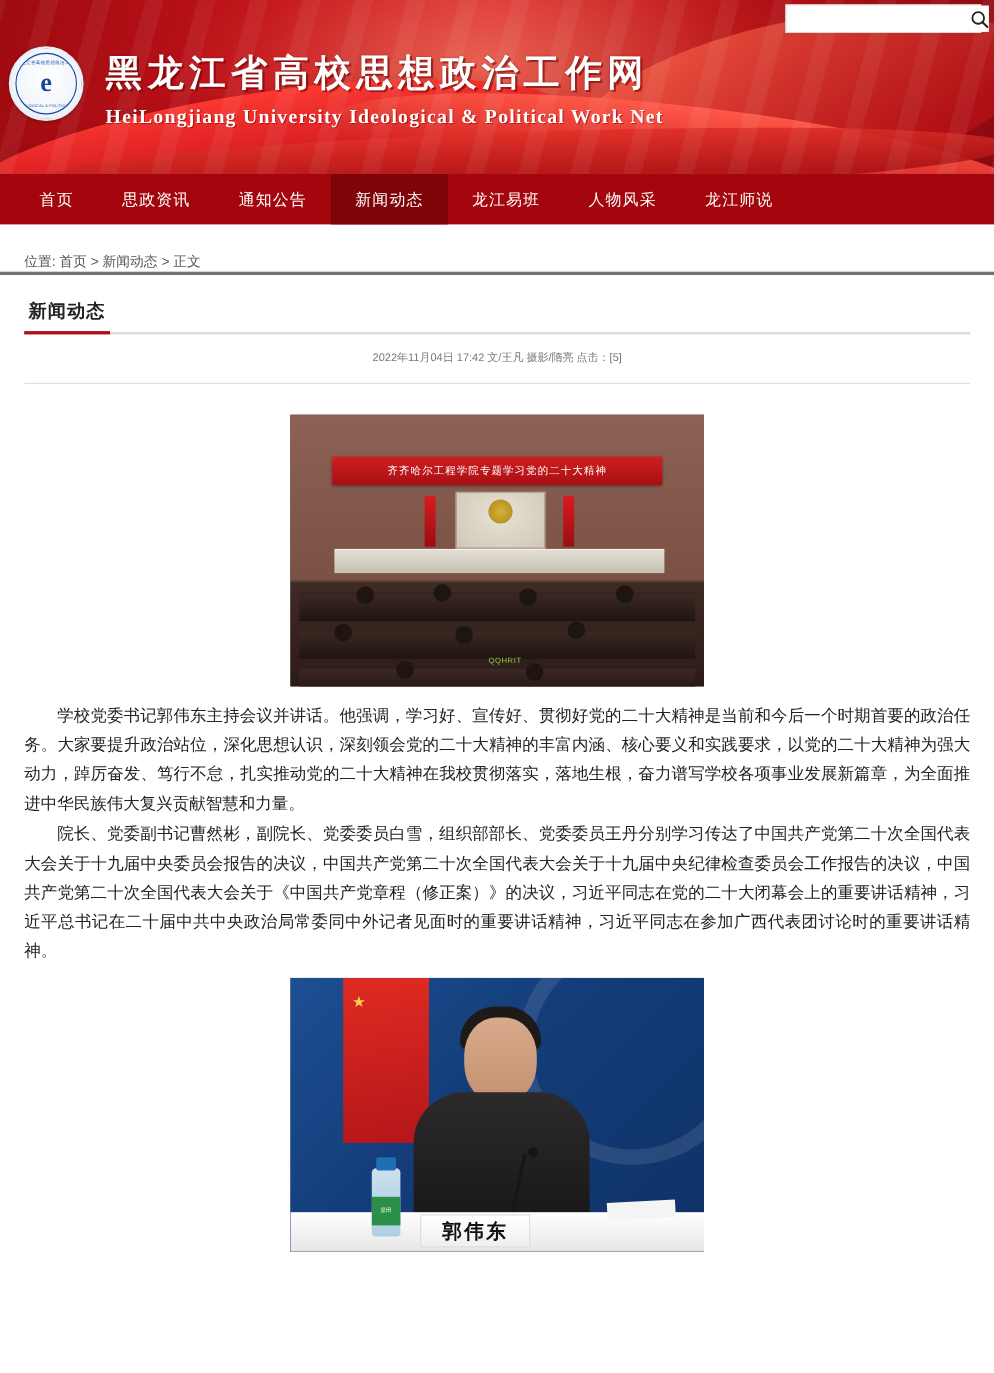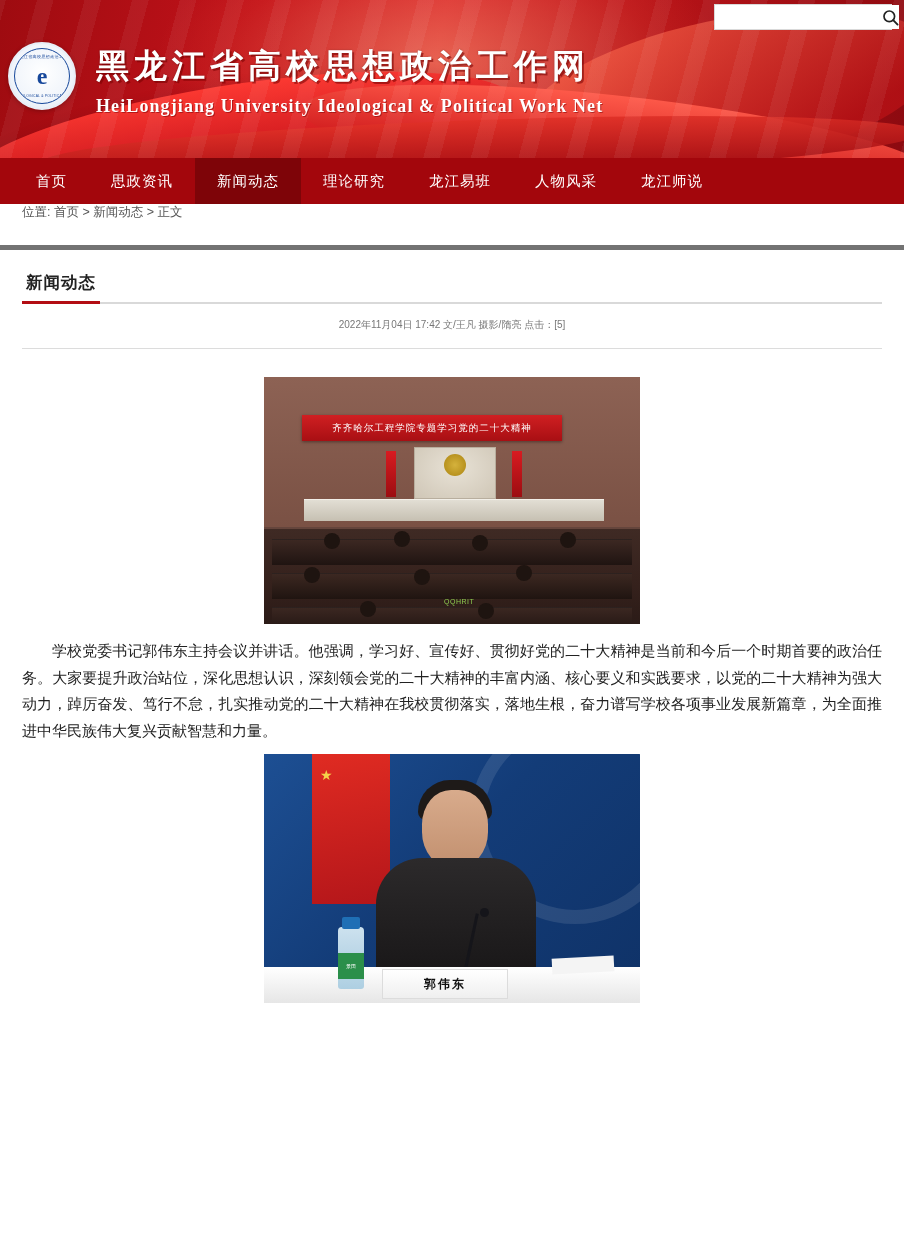--- a/index.html
+++ b/index.html
@@ -166,23 +166,23 @@
     letter-spacing: 1px;
     cursor: pointer;
     white-space: nowrap;
   }
   .nav .item.active {
     background: #7e0408;
   }
 
   
   .crumb-wrap {
-    border-bottom: 5px solid #737373;
+    border-bottom: 3px solid #737373;
     height: 46px;
-    display: flex; align-items: flex-start;
+    display: flex; align-items: flex-end;
   }
   .crumb {
     padding-left: 22px;
     font-size: 12.5px;
     color: #555;
   }
 
   
   .section-head {
     margin: 22px 22px 0 22px;
@@ -247,21 +247,21 @@
   }
   .p1-wall {
     position: absolute; inset: 0;
     background: linear-gradient(180deg, #7d5a4e 0%, #6b4a40 40%, #5a3c34 100%);
   }
   .p1-stage {
     position: absolute; left: 0; right: 0; top: 0; height: 150px;
     background: linear-gradient(180deg, #8d6254 0%, #7a5144 100%);
   }
   .p1-banner {
-    position: absolute; left: 38px; top: 38px; width: 260px; height: 26px;
+    position: absolute; left: 38px; top: 38px; width: 300px; height: 26px;
     background: linear-gradient(180deg,#d01f22,#a80f13);
     display: flex; align-items: center; justify-content: center;
     color: #fff; font-size: 9.5px; letter-spacing: 1px;
     box-shadow: 0 1px 3px rgba(0,0,0,.4);
   }
   .p1-screen {
     position: absolute; left: 150px; top: 70px; width: 82px; height: 52px;
     background: radial-gradient(ellipse at 50% 40%, #e8e2d6 0%, #cfc6b6 100%);
     border: 1px solid #b8ae9e;
   }
@@ -336,25 +336,25 @@
     width: 160px; height: 110px;
     background: linear-gradient(180deg,#2c2a2b 0%, #1a1819 100%);
     border-radius: 46px 46px 0 0;
   }
   .p2-table {
     position: absolute; left: 0; right: 0; bottom: 0; height: 36px;
     background: linear-gradient(180deg,#ffffff 0%, #e6e6e6 100%);
   }
   .p2-nameplate {
     position: absolute; left: 118px; bottom: 4px;
-    width: 126px; height: 30px;
+    width: 100px; height: 30px;
     background: linear-gradient(180deg,#ffffff,#efefef);
     border: 1px solid #dcdcdc;
     display: flex; align-items: center; justify-content: center;
-    font-size: 12px; font-weight: bold; color: #111;
+    font-size: 18px; font-weight: bold; color: #111;
     letter-spacing: 2px;
   }
   .p2-bottle {
     position: absolute; left: 74px; bottom: 14px;
     width: 26px; height: 62px;
     background: linear-gradient(180deg, rgba(215,235,245,.95), rgba(170,205,225,.95));
     border-radius: 4px 4px 3px 3px;
   }
   .p2-bottle-cap {
     position: absolute; left: 78px; bottom: 74px;
@@ -415,22 +415,22 @@
           <circle cx="7.3" cy="7.3" r="5.3" fill="none" stroke="#222" stroke-width="1.7"></circle>
           <line x1="11.2" y1="11.2" x2="15.6" y2="15.6" stroke="#222" stroke-width="1.9" stroke-linecap="round"></line>
         </svg>
       </div>
     </div>
   </div>
 
   <div class="nav">
     <div class="item">首页</div>
     <div class="item">思政资讯</div>
+    <div class="item">通知公告</div>
     <div class="item active">新闻动态</div>
-    <div class="item">理论研究</div>
     <div class="item">龙江易班</div>
     <div class="item">人物风采</div>
     <div class="item">龙江师说</div>
   </div>
 
   <div class="crumb-wrap">
     <div class="crumb">
       <span>位置:</span>
       <span>首页</span>
       <span>&gt;</span>
@@ -474,20 +474,21 @@
             <div class="p1-head" style="left:150px; top:40px"></div>
             <div class="p1-head" style="left:252px; top:36px"></div>
             <div class="p1-head" style="left:96px; top:72px"></div>
             <div class="p1-head" style="left:214px; top:74px"></div>
           </div>
           <div class="p1-green">QQHRIT</div>
         </div>
       </div>
 
       <p>学校党委书记郭伟东主持会议并讲话。他强调，学习好、宣传好、贯彻好党的二十大精神是当前和今后一个时期首要的政治任务。大家要提升政治站位，深化思想认识，深刻领会党的二十大精神的丰富内涵、核心要义和实践要求，以党的二十大精神为强大动力，踔厉奋发、笃行不怠，扎实推动党的二十大精神在我校贯彻落实，落地生根，奋力谱写学校各项事业发展新篇章，为全面推进中华民族伟大复兴贡献智慧和力量。</p>
+      <p>院长、党委副书记曹然彬，副院长、党委委员白雪，组织部部长、党委委员王丹分别学习传达了中国共产党第二十次全国代表大会关于十九届中央委员会报告的决议，中国共产党第二十次全国代表大会关于十九届中央纪律检查委员会工作报告的决议，中国共产党第二十次全国代表大会关于《中国共产党章程（修正案）》的决议，习近平同志在党的二十大闭幕会上的重要讲话精神，习近平总书记在二十届中共中央政治局常委同中外记者见面时的重要讲话精神，习近平同志在参加广西代表团讨论时的重要讲话精神。</p>
 
       <div class="figure">
         <div class="photo2">
           <div class="p2-bg"></div>
           <div class="p2-circle"></div>
           <div class="p2-flag">
             <div class="p2-star">★</div>
           </div>
           <div class="p2-hair"></div>
           <div class="p2-person-head"></div>

